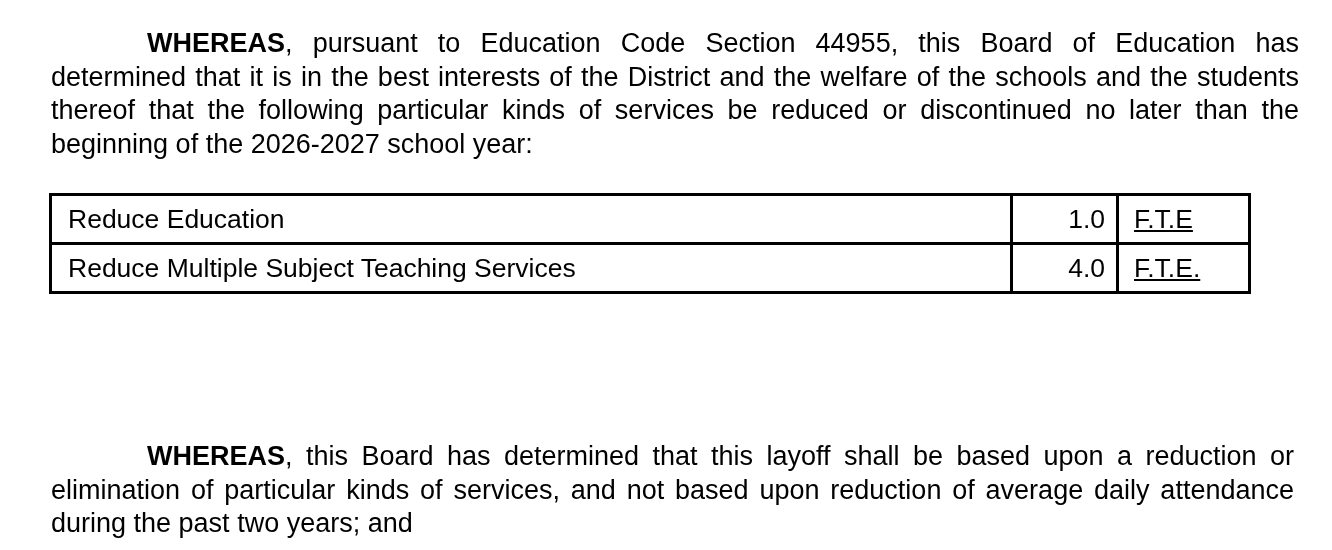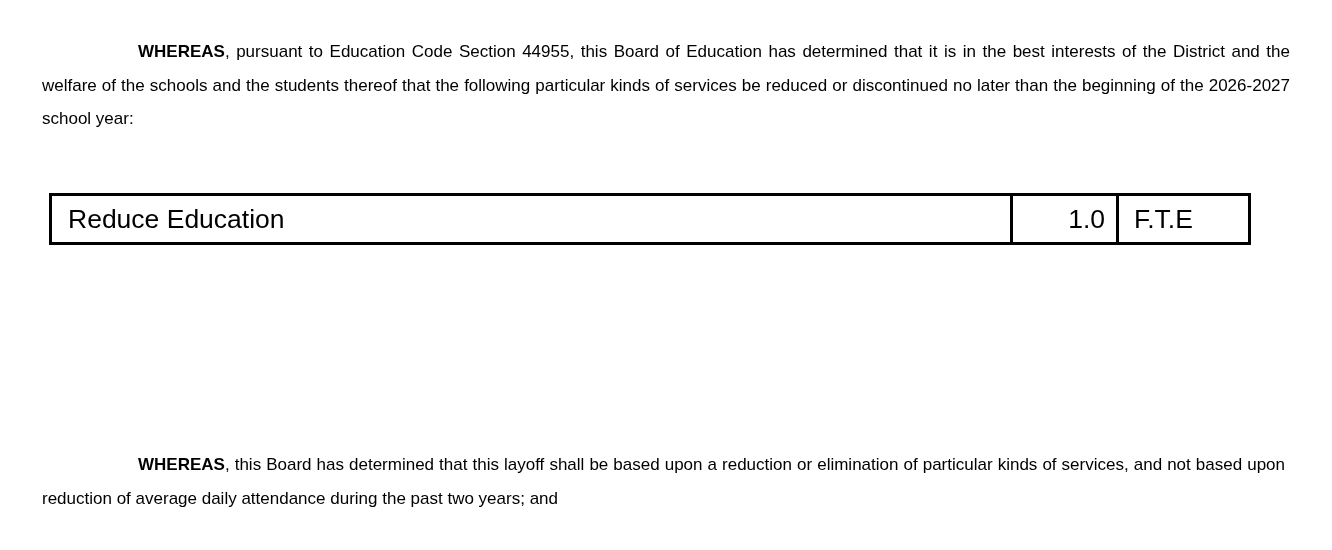--- a/index.html
+++ b/index.html
@@ -10,27 +10,26 @@
     body {
       width: 1332px;
       height: 550px;
       position: relative;
       overflow: hidden;
       font-family: "Liberation Sans", sans-serif;
       color: #000000;
     }
     .para {
       position: absolute;
-      left: 42px;
+      left: 51px;
       width: 1248px;
-      font-size: 17px;
+      font-size: 27px;
       line-height: 33.5px;
       text-align: justify;
       text-align-last: left;
-      margin-top: 8px;
     }
     .para .lead {
       display: inline-block;
       width: 96px;
     }
     .para b { font-weight: bold; }
     #para1 { top: 27px; }
     #para2 { top: 440px; width: 1243px; }
 
     table.fte-table {
@@ -51,31 +50,37 @@
       width: 942px;
       padding-left: 16px !important;
     }
     td.c-qty {
       width: 92px;
       text-align: right;
       padding-right: 11px !important;
     }
     td.c-unit {
       padding-left: 15px !important;
+      text-decoration: underline;
     }
     tr.total td { font-weight: bold; }
   </style>
 </head>
 <body>
 
 <div class="para" id="para1"><span class="lead"></span><b>WHEREAS</b><span>, pursuant to Education Code Section 44955, this Board of Education has determined that it is in the best interests of the District and the welfare of the schools and the students thereof that the following particular kinds of services be reduced or discontinued no later than the beginning of the 2026-2027 school year:</span></div>
 
 <table class="fte-table">
   <tbody>
     <tr>
       <td class="c-desc">Reduce Education</td>
       <td class="c-qty">1.0</td>
       <td class="c-unit">F.T.E</td>
     </tr>
+    <tr>
+      <td class="c-desc">Reduce Multiple Subject Teaching Services</td>
+      <td class="c-qty">4.0</td>
+      <td class="c-unit">F.T.E.</td>
+    </tr>
   </tbody>
 </table>
 
 <div class="para" id="para2"><span class="lead"></span><b>WHEREAS</b><span>, this Board has determined that this layoff shall be based upon a reduction or elimination of particular kinds of services, and not based upon reduction of average daily attendance during the past two years; and</span></div>
 
 </body></html>

